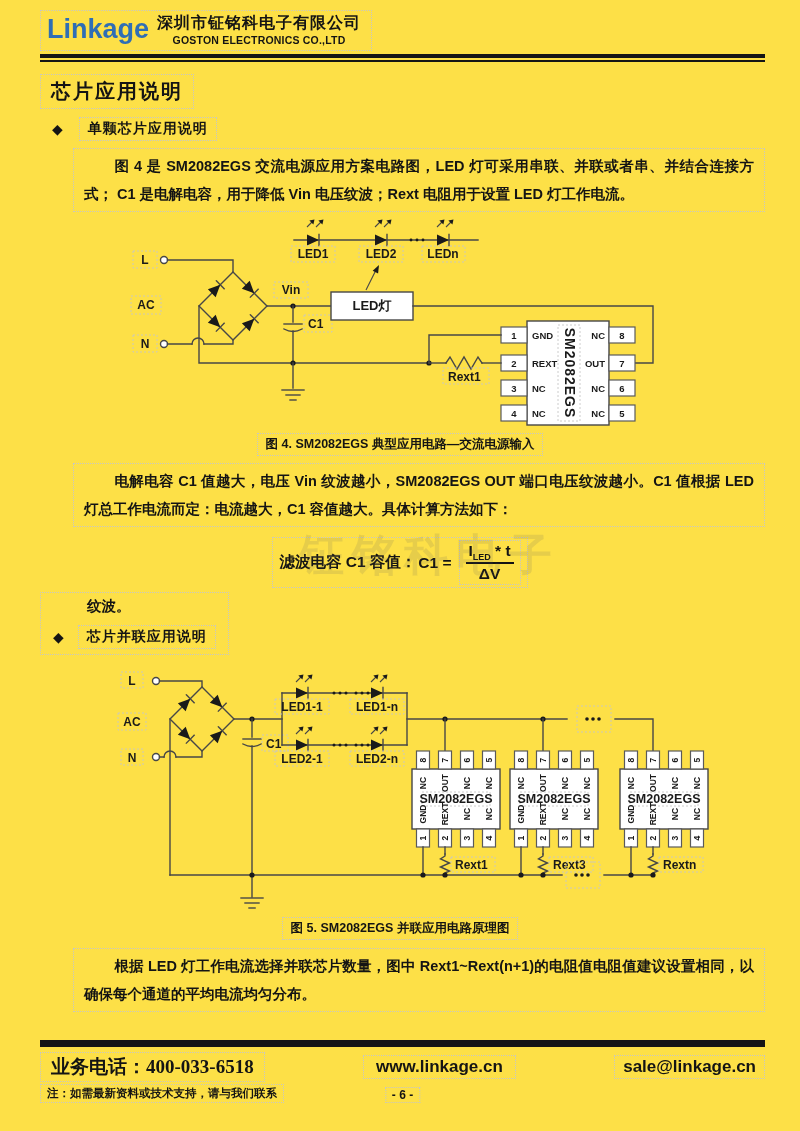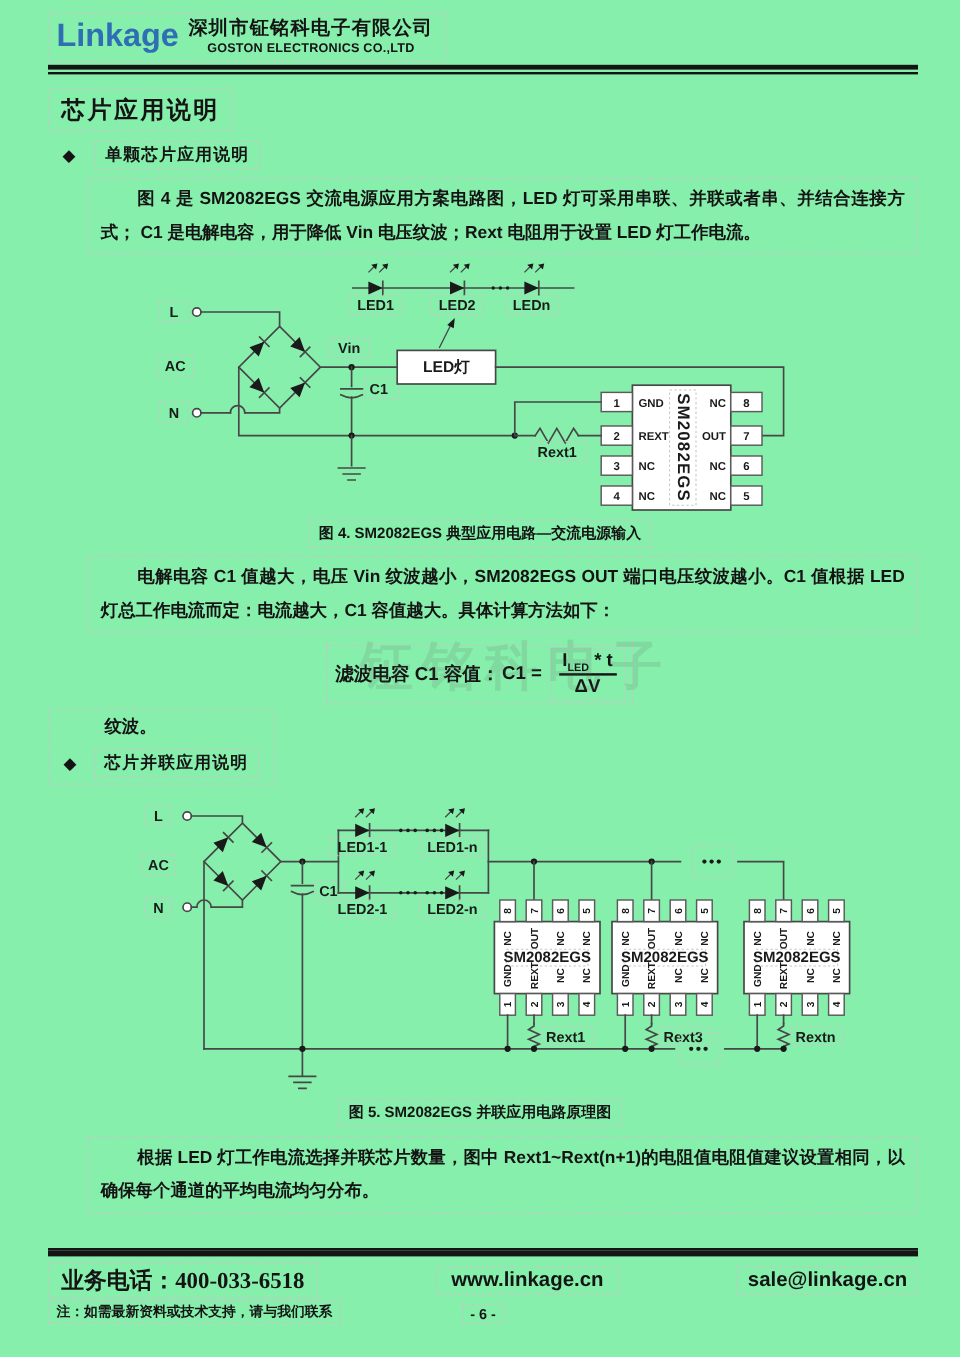--- a/index.html
+++ b/index.html
@@ -1,17 +1,17 @@
 <!DOCTYPE html>
 <html><head>
 <meta charset="utf-8">
 <style>
   * { box-sizing: border-box; }
   body { margin:0; background:#888; font-family:"Liberation Sans","DejaVu Sans",sans-serif; }
-  .page { width:800px; height:1131px; margin:0 auto; background:#86efac; position:relative; overflow:hidden; color:#141414; }
+  .page { width:800px; height:1131px; margin:0 auto; background:#fde047; position:relative; overflow:hidden; color:#141414; }
   .tbox { border:1px dotted #c6c6c6; }
 
   .header{display:flex;justify-content:space-between;align-items:flex-start;padding:10px 35px 0 40px;}
   .logo-block{display:flex;align-items:center;gap:8px;padding:2px 10px 4px 6px;}
   .logo-text{color:#2f6eb5;font-size:27px;font-weight:800;}
   .company-cn{font-size:16px;font-weight:800;letter-spacing:1px;}
   .company-en{font-size:10.5px;font-weight:700;text-align:center;letter-spacing:0.2px;}
   .doc-title-box{padding:3px 8px;margin-top:22px;font-size:14px;font-weight:800;}
   .doc-version{font-size:9.5px;font-weight:700;}
   .rule-double{margin:3px 35px 0 40px;border-top:4px solid #151515;border-bottom:2px solid #151515;height:8px;}

